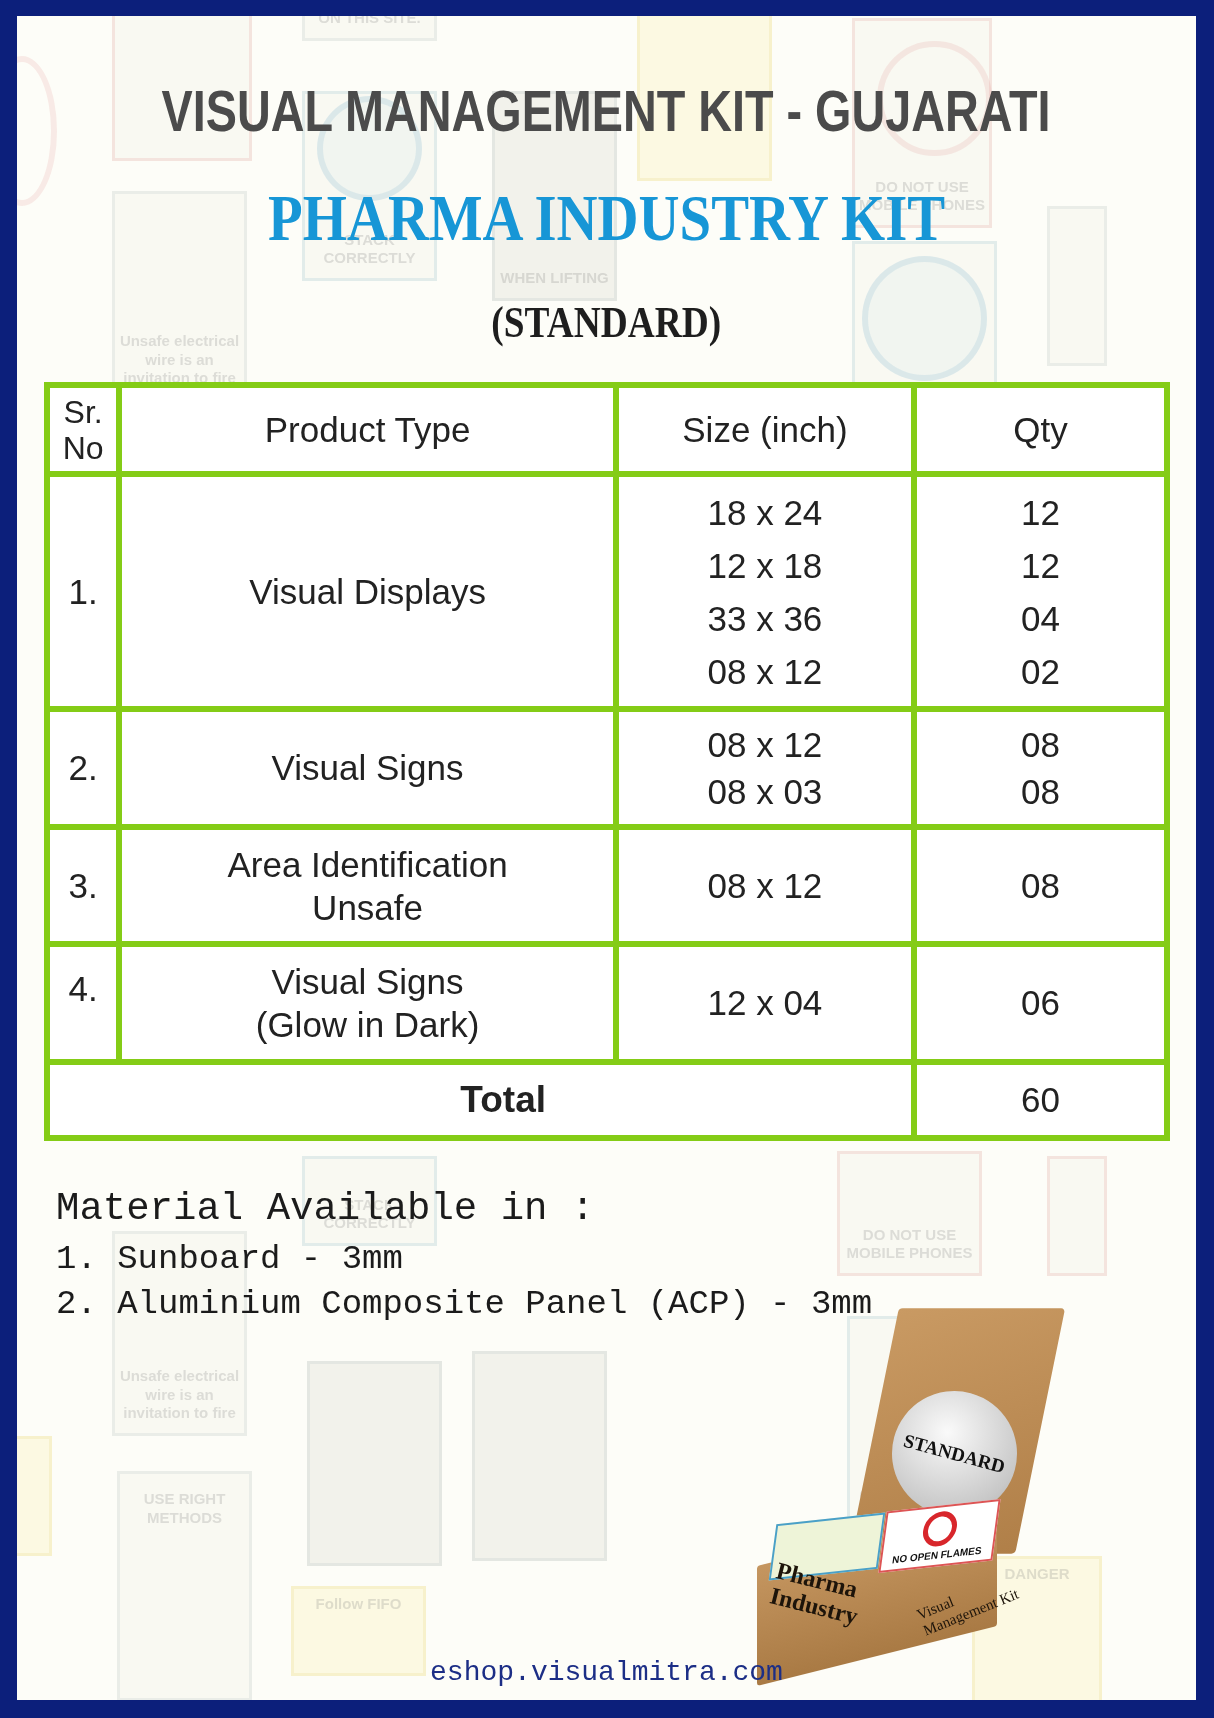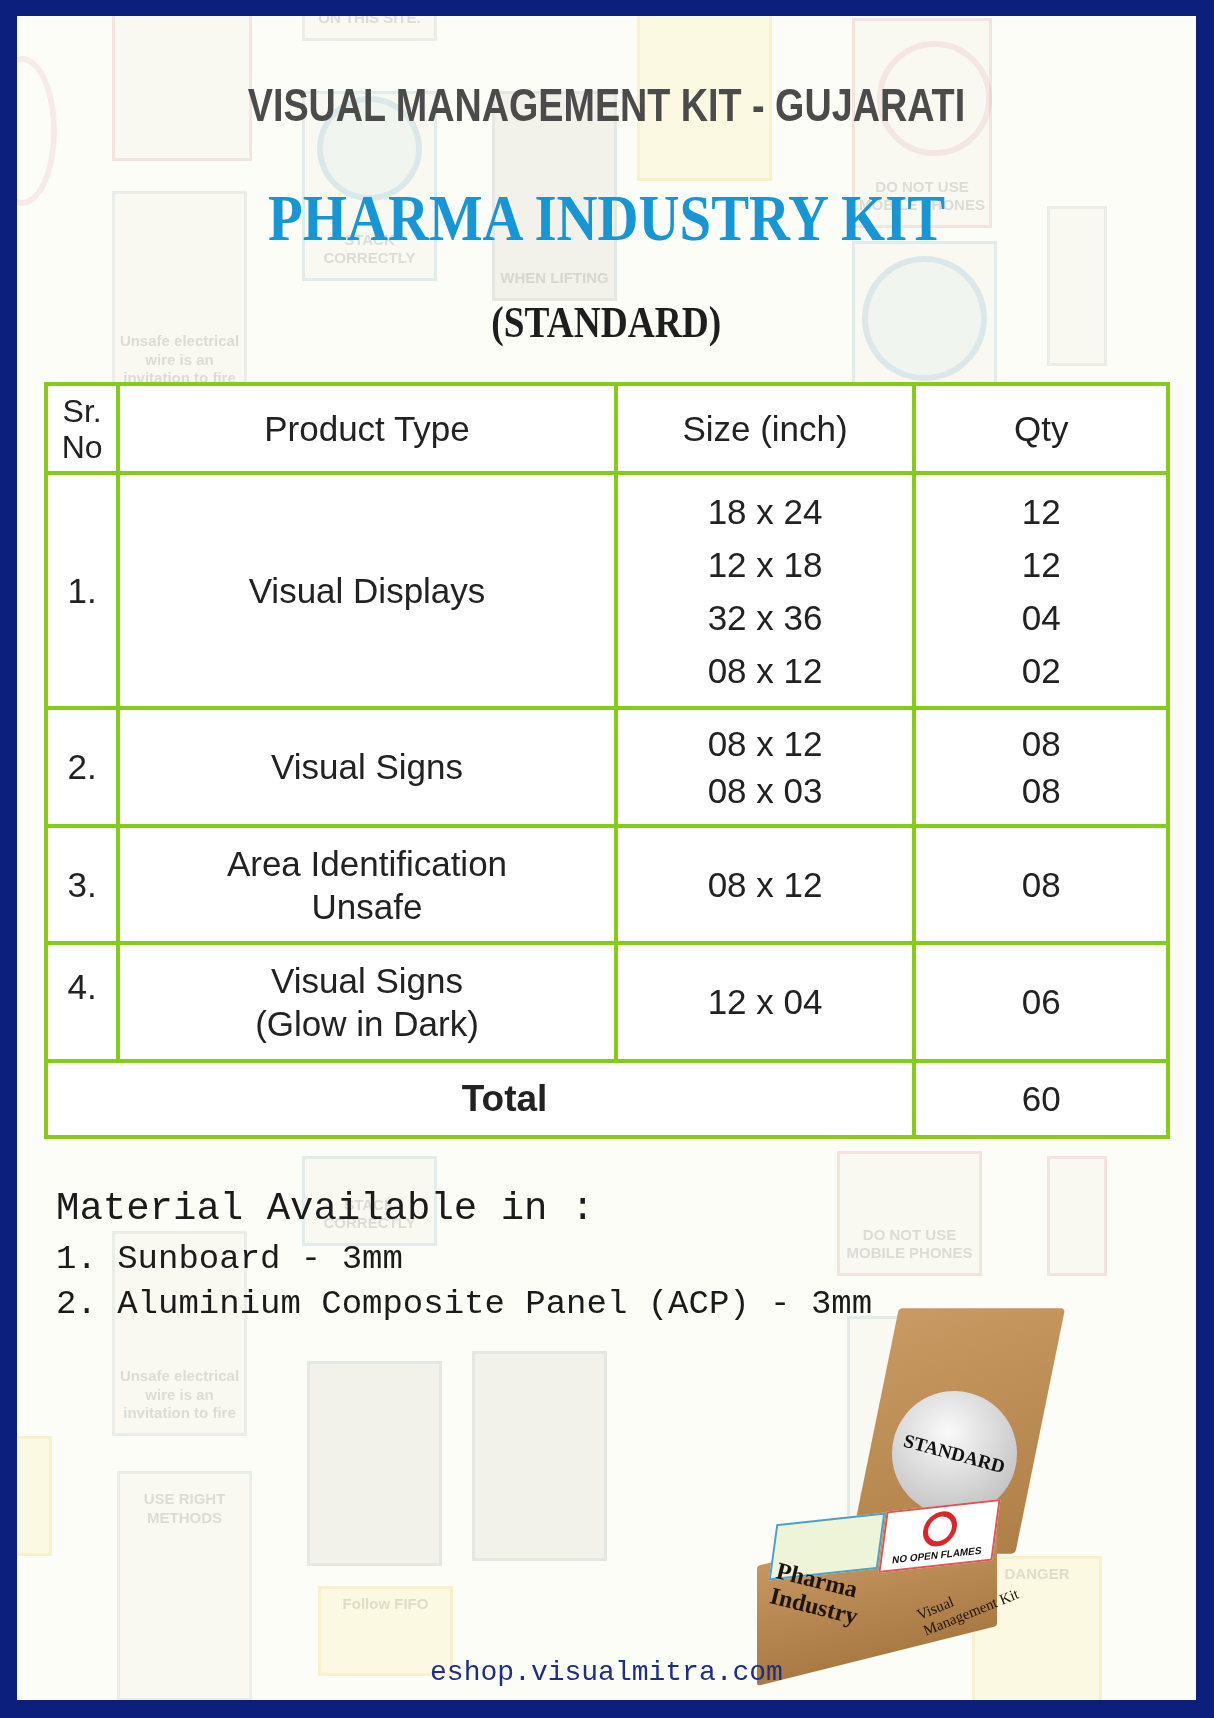--- a/index.html
+++ b/index.html
@@ -28,21 +28,21 @@
   .bg-tile.dark { background: rgba(120,110,90,0.08); }
   .bg-circle {
     position: absolute; border-radius: 50%;
     border: 6px solid rgba(220,120,120,0.14);
   }
   .bg-circle.blue { border-color: rgba(70,150,190,0.13); background: rgba(150,200,220,0.08); }
 
   .title-top {
     position: absolute; left: 0; width: 1179px; top: 62px; text-align: center;
     font-family: "Liberation Sans", sans-serif; font-weight: bold;
-    font-size: 46px; color: #4b4b4b; letter-spacing: 0px;
+    font-size: 57px; color: #4b4b4b; letter-spacing: 0px;
   }
   .title-top span { display: inline-block; transform: scaleX(0.82); transform-origin: center; }
   .title-main {
     position: absolute; left: 0; width: 1179px; top: 164px; text-align: center;
     font-family: "Liberation Serif", serif; font-weight: bold;
     font-size: 66px; color: #1796d6;
   }
   .title-main span { display: inline-block; transform: scaleX(0.86); transform-origin: center; }
   .title-sub {
     position: absolute; left: 0; width: 1179px; top: 281px; text-align: center;
@@ -50,21 +50,21 @@
     font-size: 44px; color: #1e1e1e;
   }
   .title-sub span { display: inline-block; transform: scaleX(0.85); transform-origin: center; }
 
   table.kit {
     position: absolute; left: 27px; top: 366px; width: 1126px;
     border-collapse: collapse; background: #ffffff;
     font-family: "Liberation Sans", sans-serif; color: #222;
   }
   table.kit td, table.kit th {
-    border: 4px solid #84cc16; text-align: center; vertical-align: middle;
+    border: 6px solid #84cc16; text-align: center; vertical-align: middle;
     font-weight: normal; font-size: 35px;
   }
   .c1 { width: 73px; } .c2 { width: 505px; } .c3 { width: 304px; } .c4 { width: 260px; }
   table.kit th { height: 89px; }
   .hdr-sr { font-size: 32px !important; line-height: 36px; }
   .row1 td { height: 235px; }
   .row2 td { height: 118px; }
   .row3 td { height: 117px; }
   .row4 td { height: 118px; }
   .rowt td { height: 76px; }
@@ -166,21 +166,21 @@
         <span>STACK CORRECTLY</span>
       </div>
     <div class="bg-tile" style="left:95px;top:1215px;width:135px;height:205px;">
         <span>Unsafe electrical wire is an invitation to fire</span>
       </div>
     <div class="bg-tile dark" style="left:290px;top:1345px;width:135px;height:205px;"></div>
     <div class="bg-tile dark" style="left:455px;top:1335px;width:135px;height:210px;"></div>
     <div class="bg-tile" style="left:100px;top:1455px;width:135px;height:230px;justify-content:flex-start;padding-top:16px;">
         <span>USE RIGHT METHODS</span>
       </div>
-    <div class="bg-tile yellow" style="left:301px;top:1570px;width:135px;height:90px;justify-content:flex-start;padding-top:6px;">
+    <div class="bg-tile yellow" style="left:274px;top:1570px;width:135px;height:90px;justify-content:flex-start;padding-top:6px;">
         <span>Follow FIFO</span>
       </div>
     <div class="bg-tile blue" style="left:830px;top:1300px;width:150px;height:220px;">
         <span>PROTECTIVE CLOTHING MUST BE WORN</span>
       </div>
     <div class="bg-tile yellow" style="left:955px;top:1540px;width:130px;height:150px;justify-content:flex-start;padding-top:6px;">
         <span>DANGER</span>
       </div>
     <div class="bg-tile yellow" style="left:-10px;top:1420px;width:45px;height:120px;"></div>
 
@@ -199,21 +199,21 @@
         <th class="c3">Size (inch)</th>
         <th class="c4">Qty</th>
       </tr>
 
       <tr class="row1">
         <td>1.</td>
         <td>Visual Displays</td>
         <td class="stack">
           <div>18 x 24</div>
           <div>12 x 18</div>
-          <div>32 x 36</div>
+          <div>33 x 36</div>
           <div>08 x 12</div>
         </td>
         <td class="stack">
           <div>12</div>
           <div>12</div>
           <div>04</div>
           <div>02</div>
         </td>
       </tr>
 

